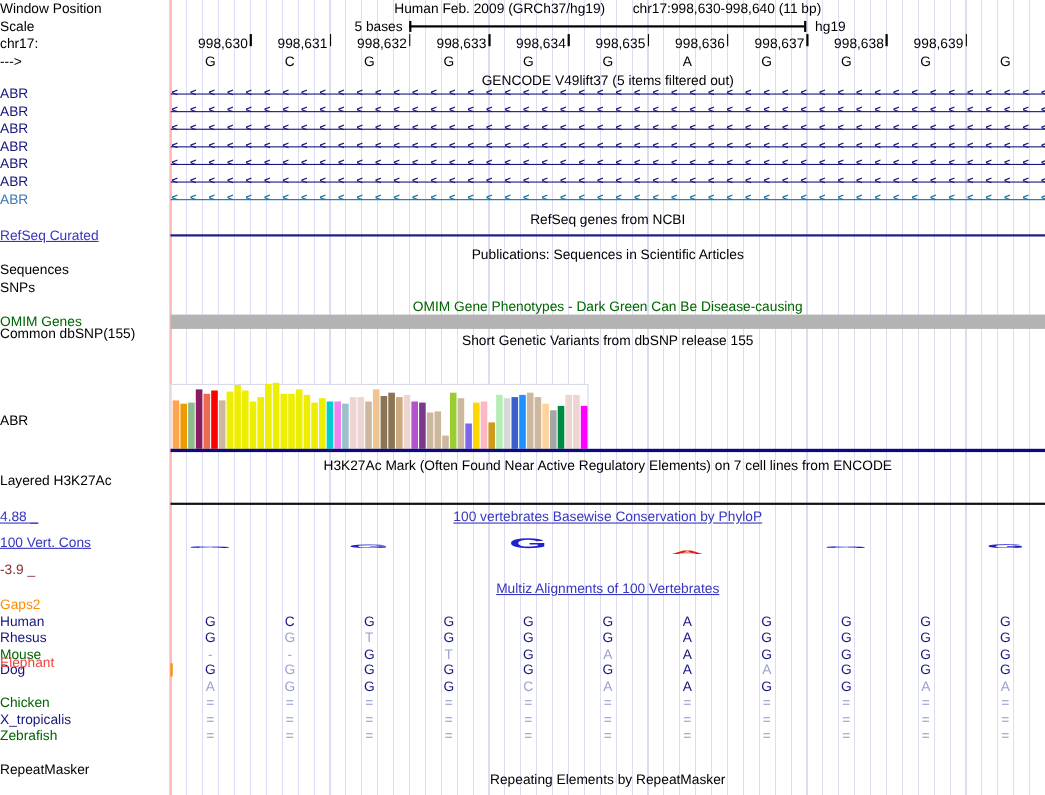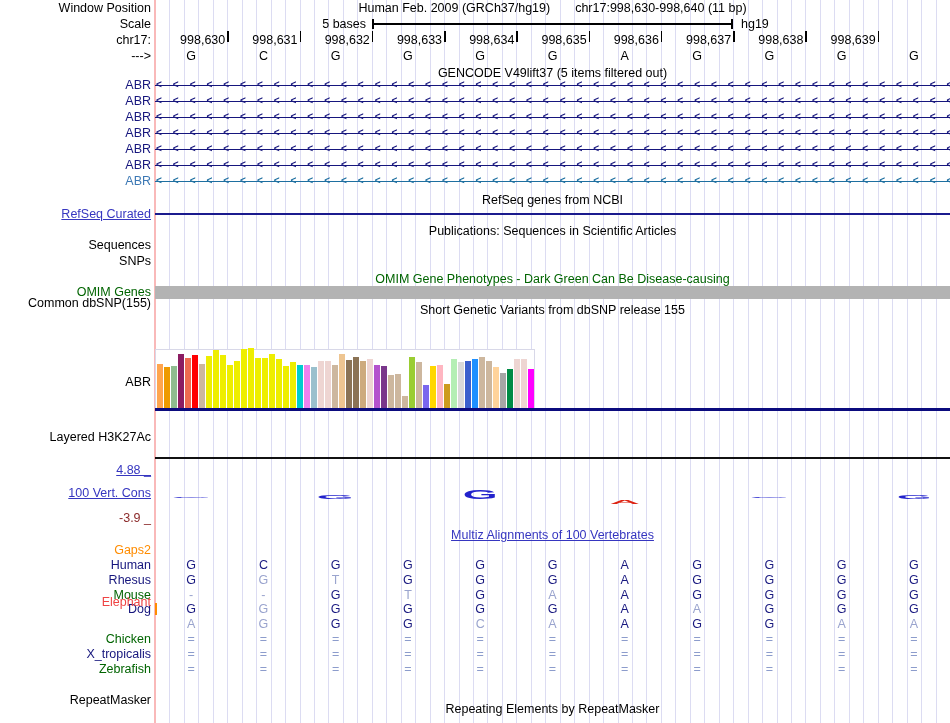--- a/index.html
+++ b/index.html
@@ -7,21 +7,21 @@
     position:relative;width:950px;height:723px;overflow:hidden;background:#fff;
     font-family:"Liberation Sans","DejaVu Sans",sans-serif;font-size:12.5px;color:#000;
   }
   .abs{position:absolute;}
   
   #gridlines{
     left:155px;top:0;width:795px;height:723px;
     background:repeating-linear-gradient(to right,#dcdcf2 0 1px,transparent 1px 14.4545px);
   }
   #pink-guideline{left:154px;top:0;width:2px;height:723px;background:#f9b9b9;}
-  .lbl{left:0;width:151px;text-align:right;white-space:nowrap;line-height:14px;}
+  .lbl{left:0;width:151px;white-space:nowrap;line-height:14px;}
   .ctitle{left:155px;width:795px;text-align:center;white-space:nowrap;line-height:14px;}
   .navy{color:#16167d;}
   .blue-label{color:#3636c0;text-decoration:underline;}
   .green{color:#006400;}
   .maroon{color:#8b2a2a;}
   .orange{color:#ff8c00;}
   .ltblue{color:#3c78b4;}
   .tick{width:1.5px;background:#000;}
   .coord{white-space:nowrap;text-align:right;line-height:14px;}
   .seqletter,.alnletter{width:24px;margin-left:-12px;text-align:center;line-height:14px;white-space:nowrap;}
@@ -141,24 +141,26 @@
       <div class="gtex-bar" style="position:absolute;left:330px;height:47px;bottom:0;background:#CDB79E;"></div>
       <div class="gtex-bar" style="position:absolute;left:337px;height:41px;bottom:0;background:#FFD39B;"></div>
       <div class="gtex-bar" style="position:absolute;left:344px;height:35px;bottom:0;background:#A6A6A6;"></div>
       <div class="gtex-bar" style="position:absolute;left:351px;height:39px;bottom:0;background:#008B45;"></div>
       <div class="gtex-bar" style="position:absolute;left:358px;height:49px;bottom:0;background:#EED5D2;"></div>
       <div class="gtex-bar" style="position:absolute;left:365px;height:49px;bottom:0;background:#EED5D2;"></div>
       <div class="gtex-bar" style="position:absolute;left:372px;height:39px;bottom:0;background:#FF00FF;"></div>
     </div>
   <div id="gtex-baseline" class="abs"></div>
 
+  <div class="abs ctitle" style="top:416px">H3K27Ac Mark (Often Found Near Active Regulatory Elements) on 7 cell lines from ENCODE</div>
   <div class="abs lbl" style="top:430px">Layered H3K27Ac</div>
   <div id="h3k-line" class="abs"></div>
 
   <div class="abs lbl blue-label" style="top:463px">4.88 _</div>
+  <div class="abs ctitle blue-label" style="top:463px">100 vertebrates Basewise Conservation by PhyloP</div>
   <div class="abs lbl blue-label" style="top:486px">100 Vert. Cons</div>
   <div class="abs lbl maroon" style="top:511px">-3.9 _</div>
   <div id="conservation"></div>
 
   <div class="abs ctitle blue-label" style="top:528px">Multiz Alignments of 100 Vertebrates</div>
   <div class="abs lbl orange" style="top:543px">Gaps2</div>
   <div id="multiz"></div>
   <div id="dog-insert" class="abs"></div>
 
   <div class="abs ctitle" style="top:702px">Repeating Elements by RepeatMasker</div>

